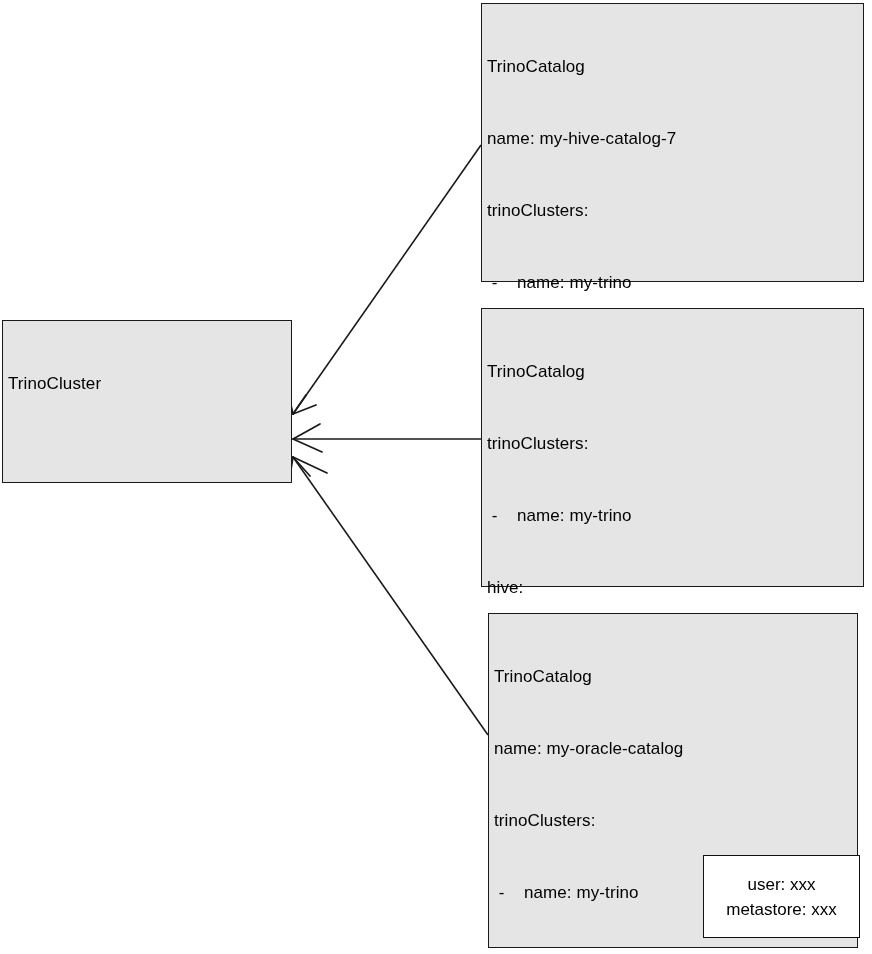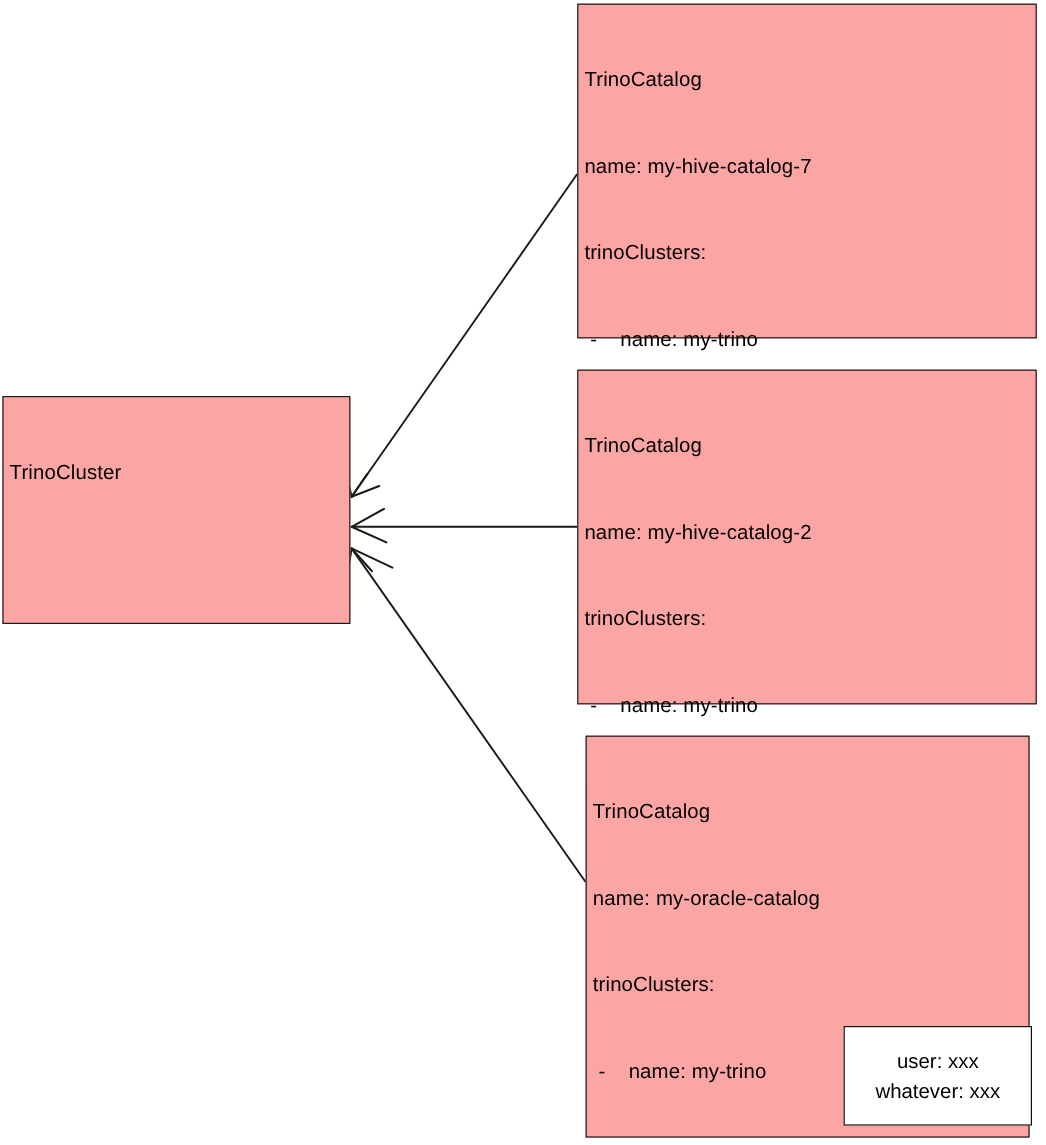--- a/index.html
+++ b/index.html
@@ -15,21 +15,21 @@
     position: relative;
     width: 872px;
     height: 954px;
     background: #ffffff;
     overflow: hidden;
   }
   .node-box {
     position: absolute;
     box-sizing: border-box;
     border: 1.6px solid #1a1a1a;
-    background: #fca5a5;
+    background: #e5e5e5;
   }
   .yaml-block {
     position: absolute;
     left: 5px;
     top: 3px;
     right: 4px;
     font-size: 17px;
     line-height: 24px;
     white-space: pre;
     letter-spacing: 0.1px;
@@ -91,21 +91,21 @@
       </g>
     </g>
 
     <g fill="none" stroke="#1a1a1a" stroke-width="1.7" stroke-linecap="round">
       <line x1="761" y1="820" x2="786" y2="855"></line>
       <line x1="786" y1="855" x2="768" y2="834"></line>
       <line x1="786" y1="855" x2="784" y2="827"></line>
     </g>
   </svg>
 
-  <div class="node-box" style="left:2px; top:330px; width:290px; height:190px;">
+  <div class="node-box" style="left:2px; top:320px; width:290px; height:163px;">
     <div class="yaml-block">
       <span class="yaml-line">TrinoCluster</span>
     </div>
   </div>
 
   <div class="node-box" style="left:481px; top:3px; width:383px; height:279px;">
     <div class="yaml-block">
       <span class="yaml-line">TrinoCatalog</span>
       <span class="yaml-line">name: my-hive-catalog-7</span>
       <span class="yaml-line">trinoClusters:</span>
@@ -114,21 +114,20 @@
       <span class="yaml-line">   s3: # S3ConnnectionSpec</span>
       <span class="yaml-line">      inline:</span>
       <span class="yaml-line">         host: minio</span>
       <span class="yaml-line">   metastore: # whatever</span>
     </div>
   </div>
 
   <div class="node-box" style="left:481px; top:308px; width:383px; height:279px;">
     <div class="yaml-block">
       <span class="yaml-line">TrinoCatalog</span>
-      <span class="yaml-line">name: my-hive-catalog-2</span>
       <span class="yaml-line">trinoClusters:</span>
       <span class="yaml-line"> -    name: my-trino</span>
       <span class="yaml-line">hive:</span>
       <span class="yaml-line">   hdfs:</span>
       <span class="yaml-line">      # TBD</span>
       <span class="yaml-line">   metastore: # whatever</span>
     </div>
   </div>
 
   <div class="node-box" style="left:488px; top:613px; width:370px; height:335px;">
@@ -137,17 +136,17 @@
       <span class="yaml-line">name: my-oracle-catalog</span>
       <span class="yaml-line">trinoClusters:</span>
       <span class="yaml-line"> -    name: my-trino</span>
       <span class="yaml-line">oracle:</span>
       
       
     </div>
 
     <div class="cred-box" style="left:214px; top:241px; width:157px; height:83px;">
       <span class="cred-line">user: xxx</span>
-      <span class="cred-line">whatever: xxx</span>
+      <span class="cred-line">metastore: xxx</span>
     </div>
   </div>
 
 </div>
 
 </body></html>

